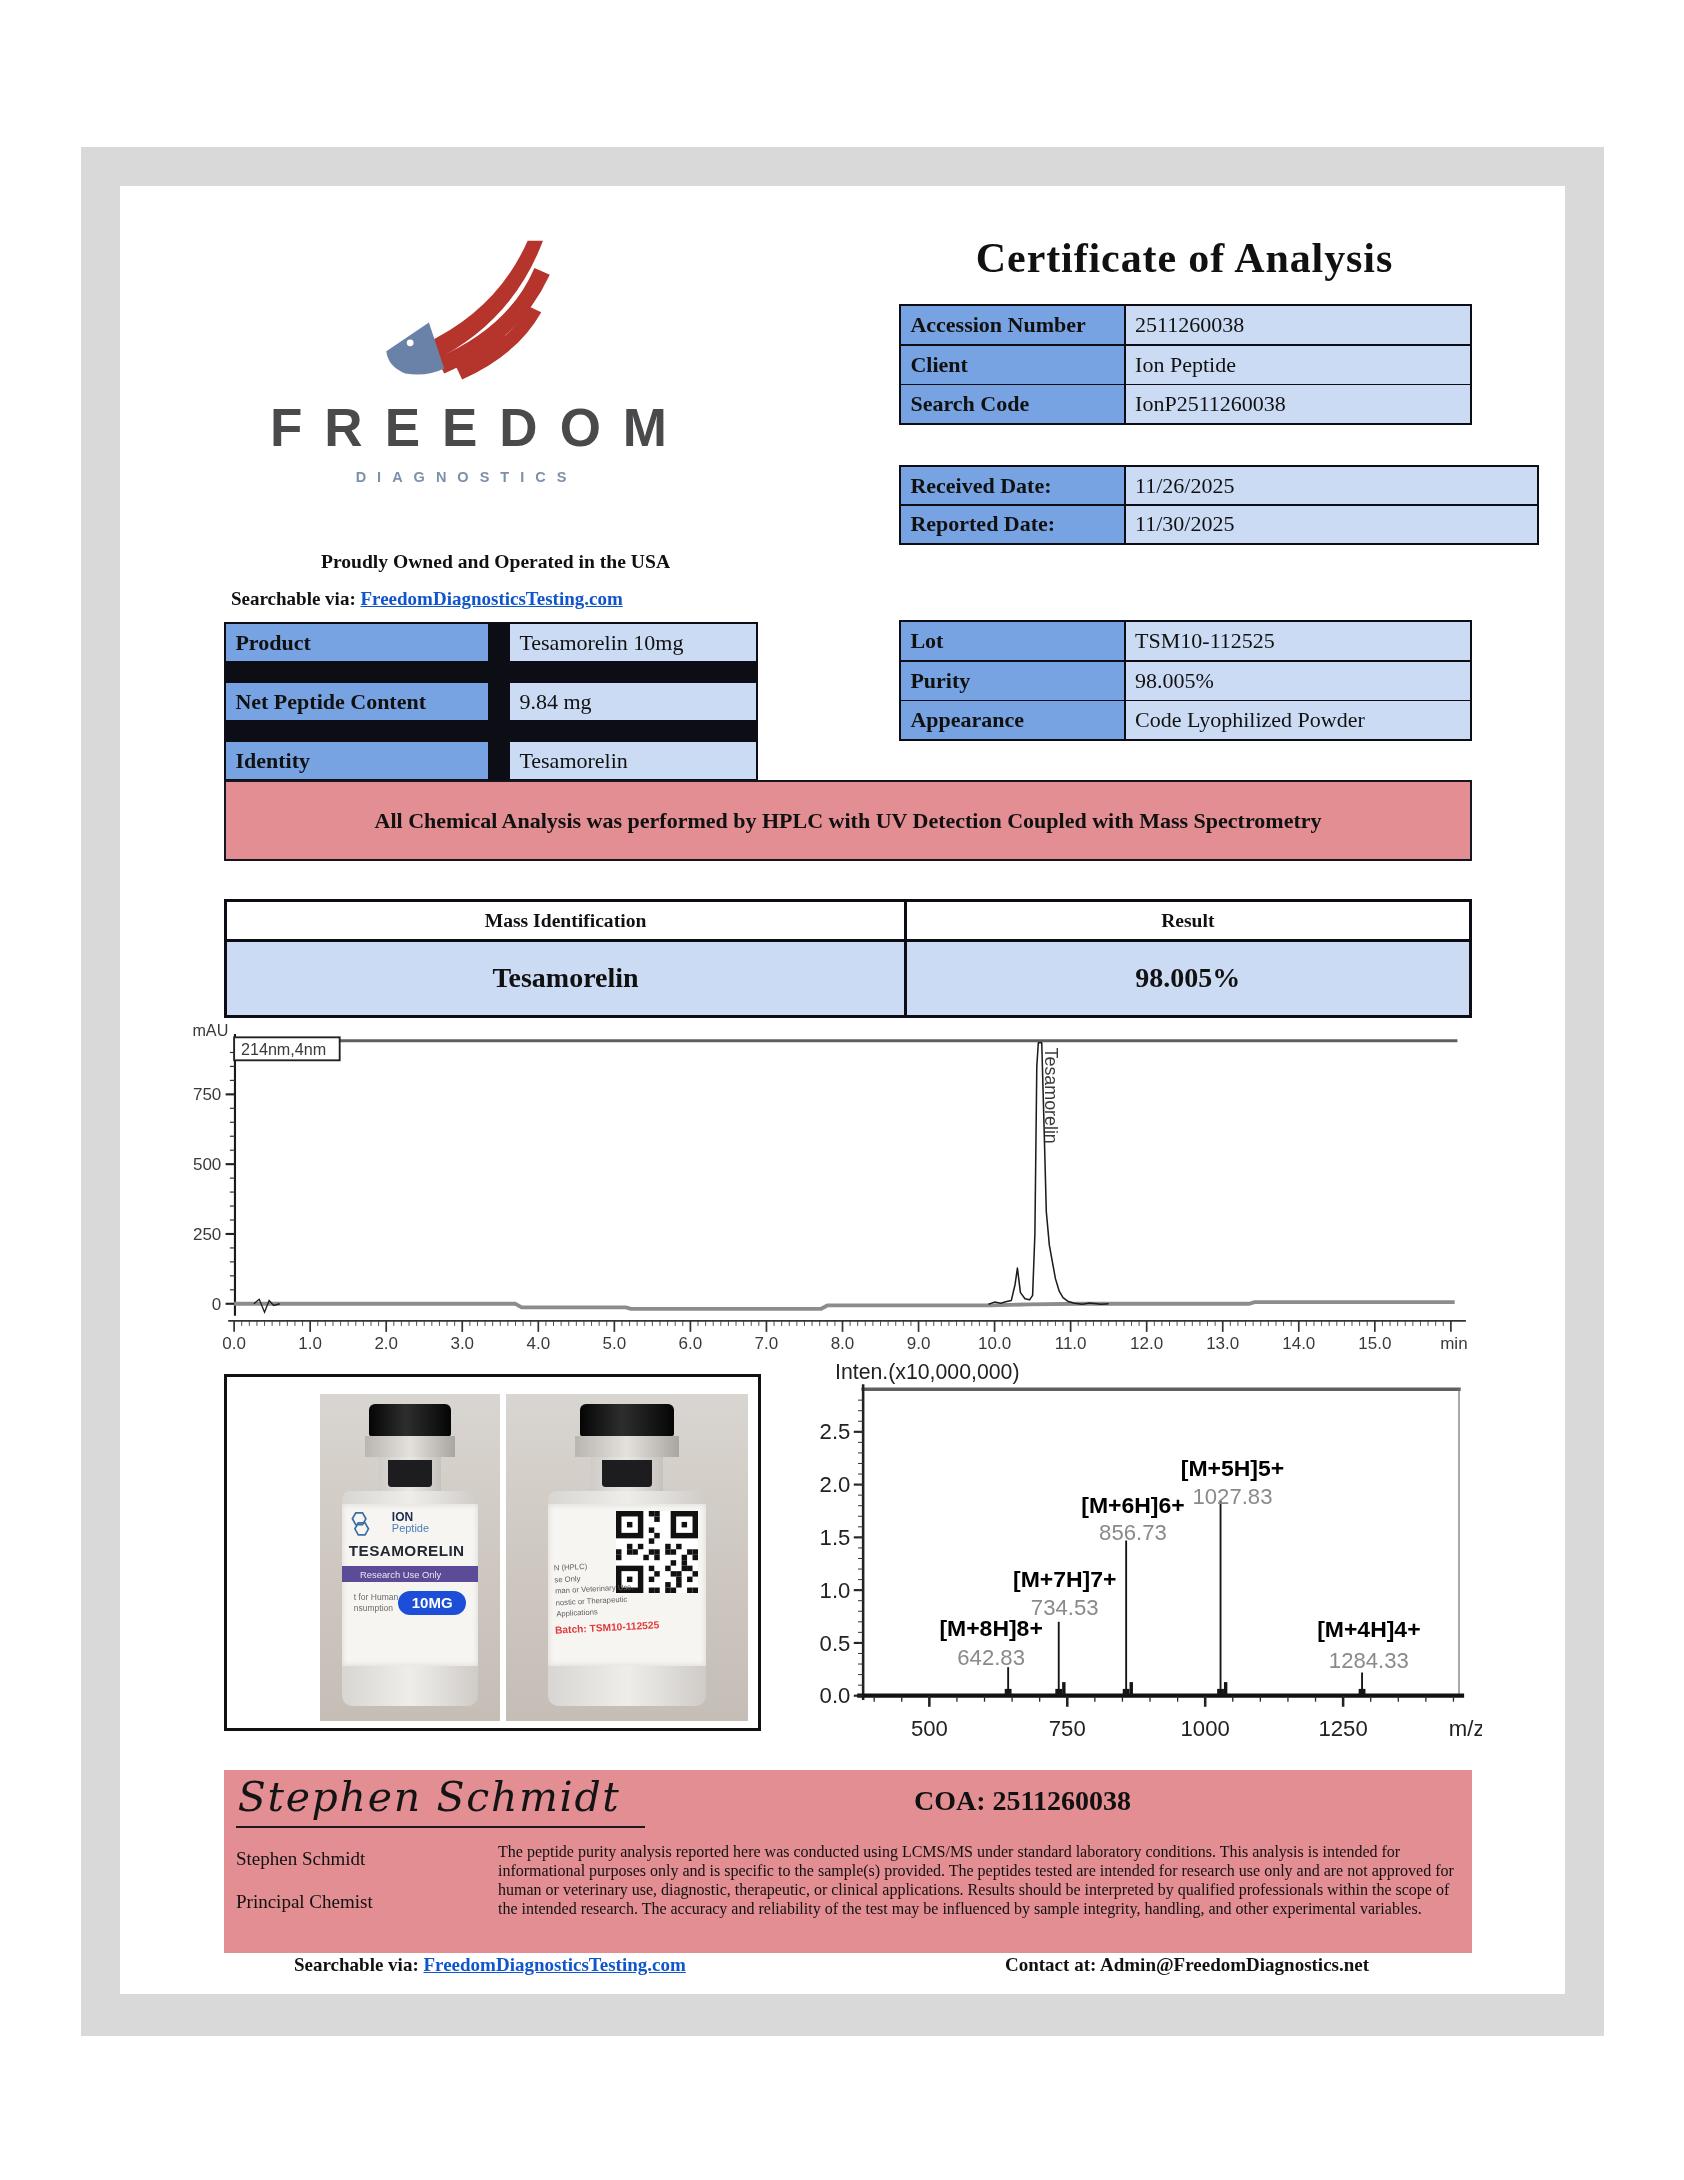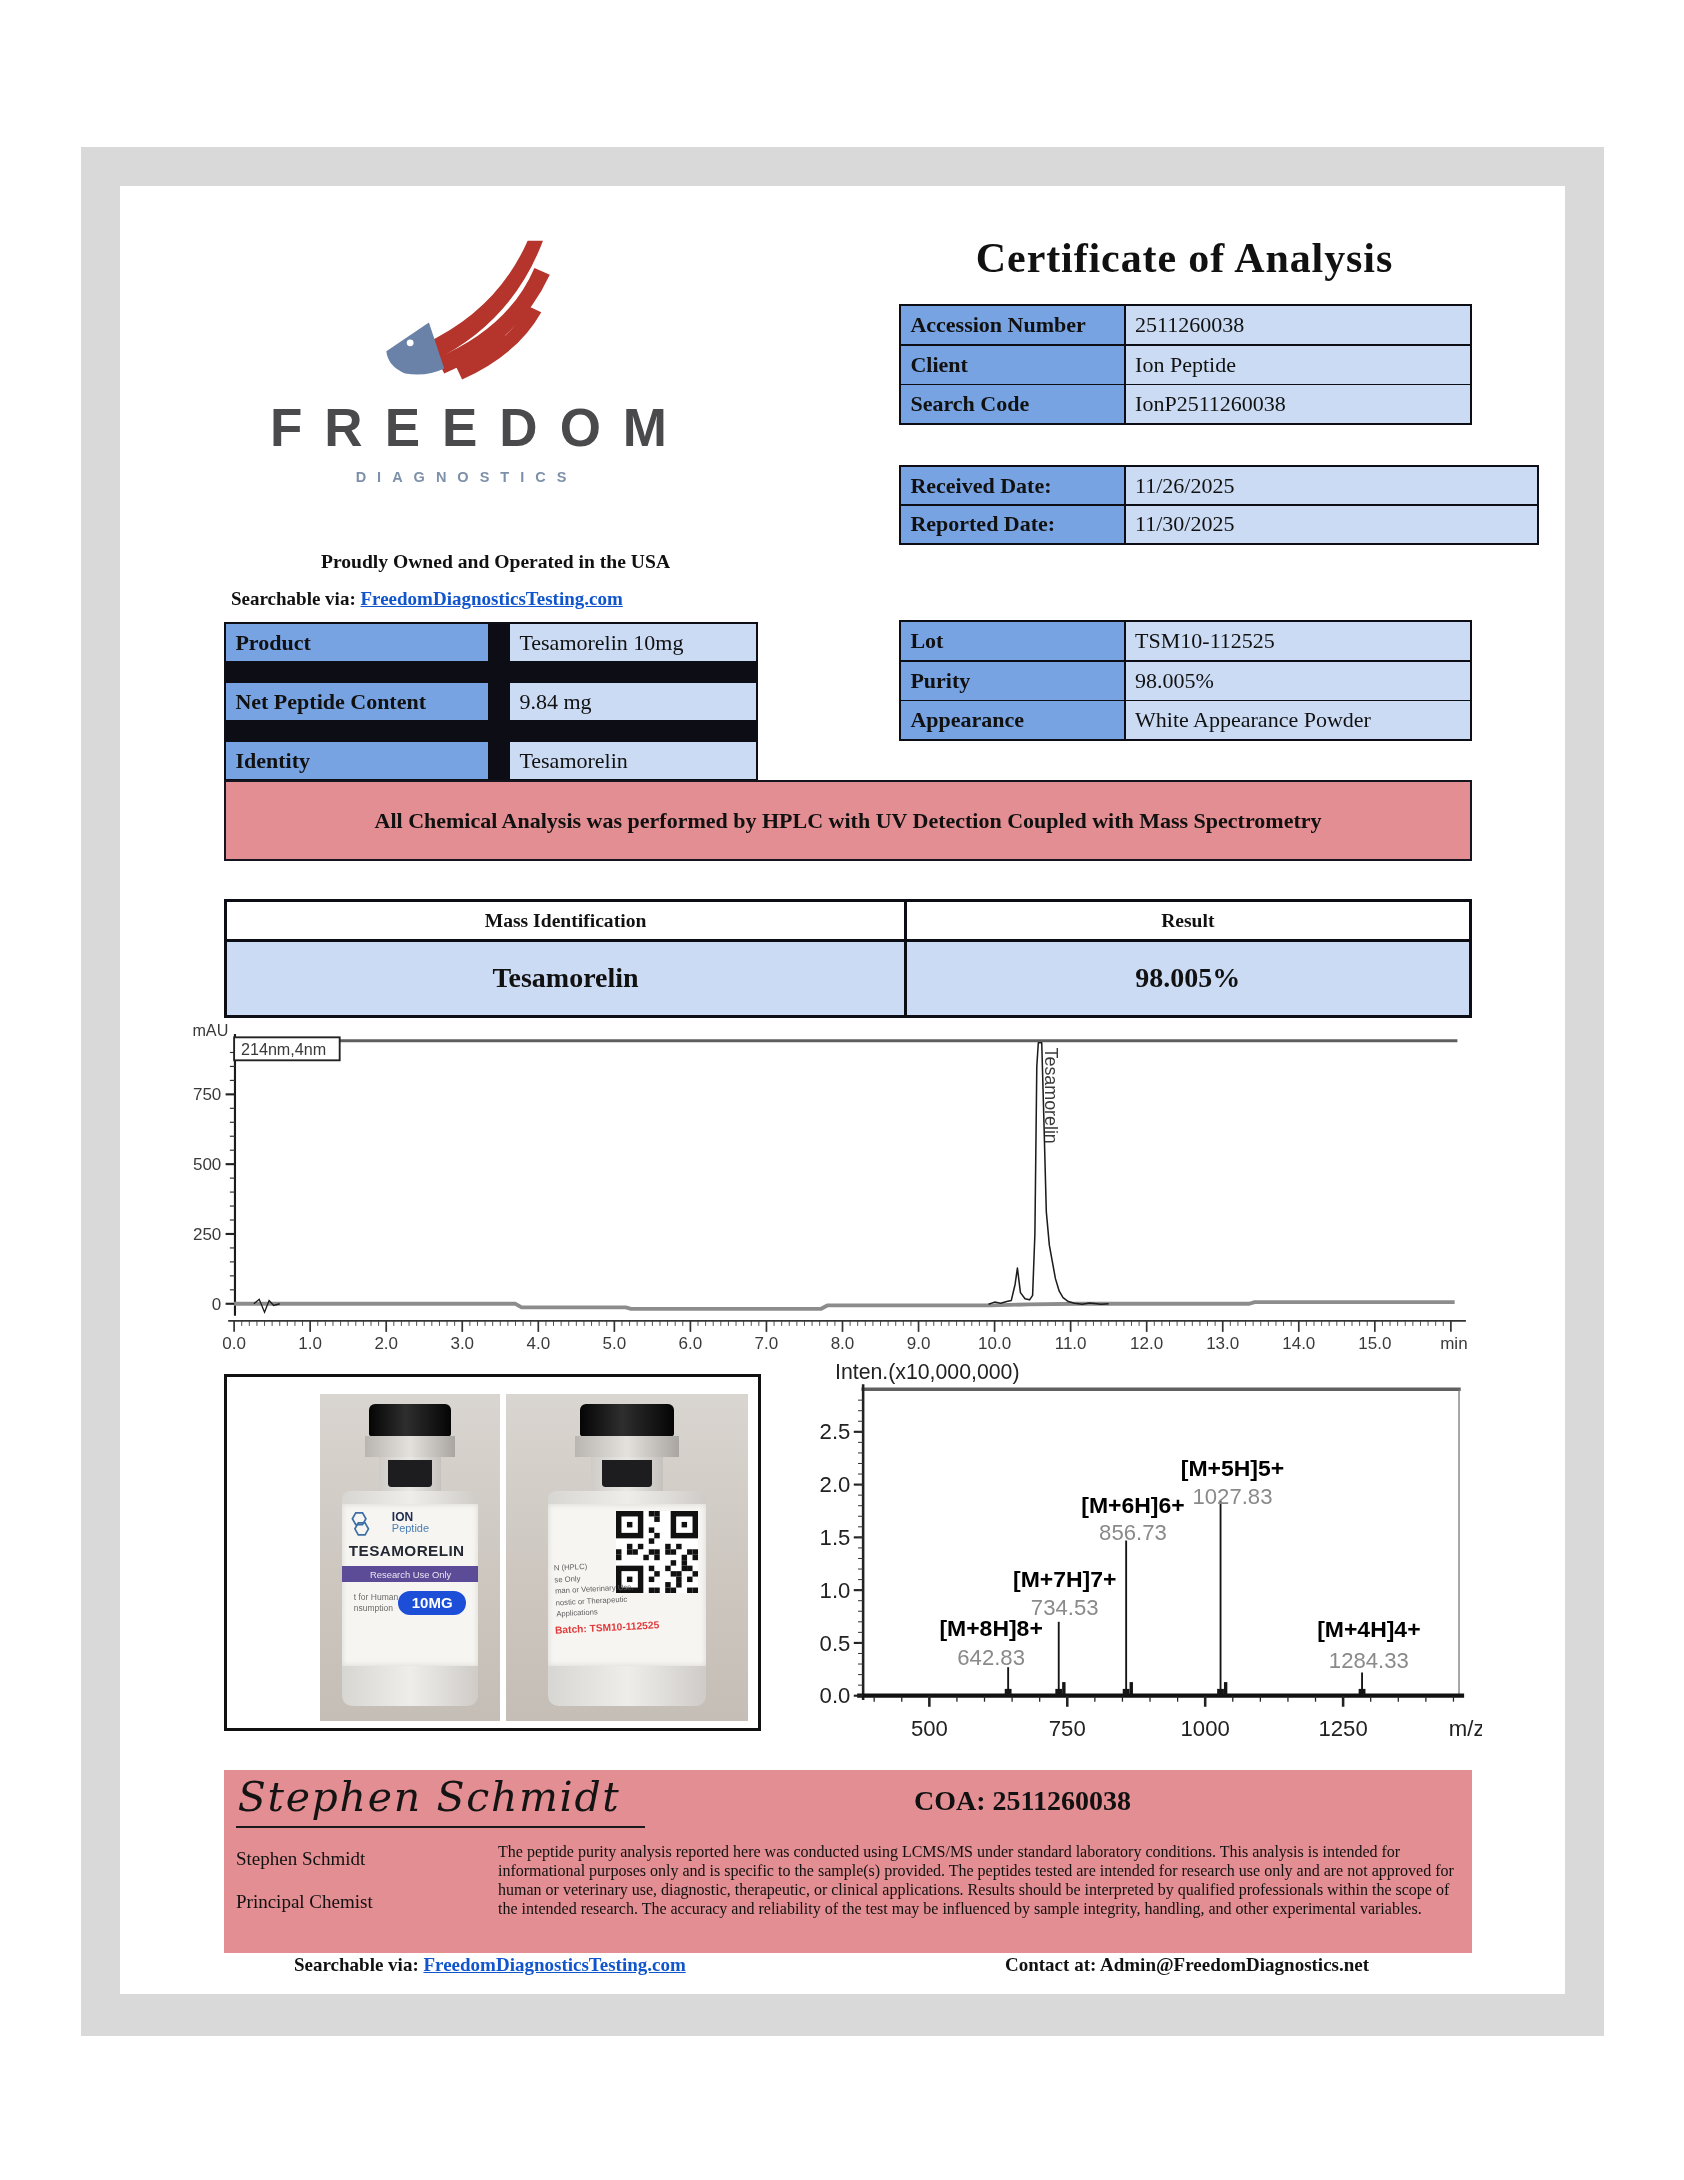--- a/index.html
+++ b/index.html
@@ -56,21 +56,21 @@
   .stopper{width:70%;height:80%;background:#1d1d1f;border-radius:0 0 3.4px 3.4px;}
   .vbody{margin:0 auto;width:100%;height:215px;background:linear-gradient(90deg,#d8d6d2,#efedea 50%,#cfccc8);border-radius:8.5px 8.5px 10.2px 10.2px;position:relative;}
   .vlabel{position:absolute;left:0;top:13.6px;width:100%;height:162px;background:#f7f5f2;box-shadow:inset 0 0 6.8px rgba(0,0,0,.12);padding:6.8px 6.8px 0 6.8px;}
   .brandrow{display:flex;align-items:flex-start;gap:21px;}
   .brandtxt{font-family:"Liberation Sans",sans-serif;line-height:1;}
   .brand-ion{display:block;font-weight:bold;font-size:12px;color:#1d2b4e;}
   .brand-pep{display:block;font-size:11px;color:#4a7fb5;}
   .vname{margin-top:5.1px;font-family:"Liberation Sans",sans-serif;font-weight:bold;font-size:15.3px;
     color:#232833;letter-spacing:0.4px;}
   .vband{margin:6.8px -6.8px 0 -6.8px;height:16px;background:#5c4b96;color:#e9e6f2;
-    font-family:"Liberation Sans",sans-serif;font-size:9.4px;display:flex;align-items:center;padding-left:28px;}
+    font-family:"Liberation Sans",sans-serif;font-size:9.4px;display:flex;align-items:center;padding-left:18px;}
   .vbottom{display:flex;justify-content:center;align-items:center;margin-top:8.5px;}
   .vnote{font-family:"Liberation Sans",sans-serif;font-size:8.5px;color:#6b6b6b;line-height:1.25;}
   .dose{background:#1d4ed8;color:#fff;font-family:"Liberation Sans",sans-serif;font-weight:bold;
     font-size:15px;padding:3.4px 13.6px;border-radius:12px;}
   .rlabel{position:absolute;left:0;top:13.6px;width:100%;height:162px;background:#f7f5f2;
     box-shadow:inset 0 0 6.8px rgba(0,0,0,.12);padding:5.1px;transform:none;}
   .rlines{position:absolute;left:6.8px;top:56px;width:94px;font-family:"Liberation Sans",sans-serif;
     font-size:7.7px;color:#5f5f5f;line-height:1.5;transform:rotate(-3deg);}
   .batch{position:absolute;left:6.8px;top:118px;font-family:"Liberation Sans",sans-serif;font-weight:bold;
     font-size:10.2px;color:#e03a3a;transform:rotate(-3deg);white-space:nowrap;}
@@ -137,21 +137,21 @@
     <div class="cell lab">Identity</div>
     <div class="cell">Tesamorelin</div>
   </div>
 
   <div class="tbl" style="left:779px;top:434px;width:573px;grid-template-columns:223px 1fr;grid-auto-rows:38px;">
     <div class="cell lab">Lot</div>
     <div class="cell">TSM10-112525</div>
     <div class="cell lab">Purity</div>
     <div class="cell">98.005%</div>
     <div class="cell lab">Appearance</div>
-    <div class="cell">White Appearance Powder</div>
+    <div class="cell">Code Lyophilized Powder</div>
   </div>
 
   <div class="banner">All Chemical Analysis was performed by HPLC with UV Detection Coupled with Mass Spectrometry</div>
 
   <div class="mass-tbl">
     <div class="mcell mhead">Mass Identification</div>
     <div class="mcell mhead">Result</div>
     <div class="mcell mval">Tesamorelin</div>
     <div class="mcell mval">98.005%</div>
   </div>

